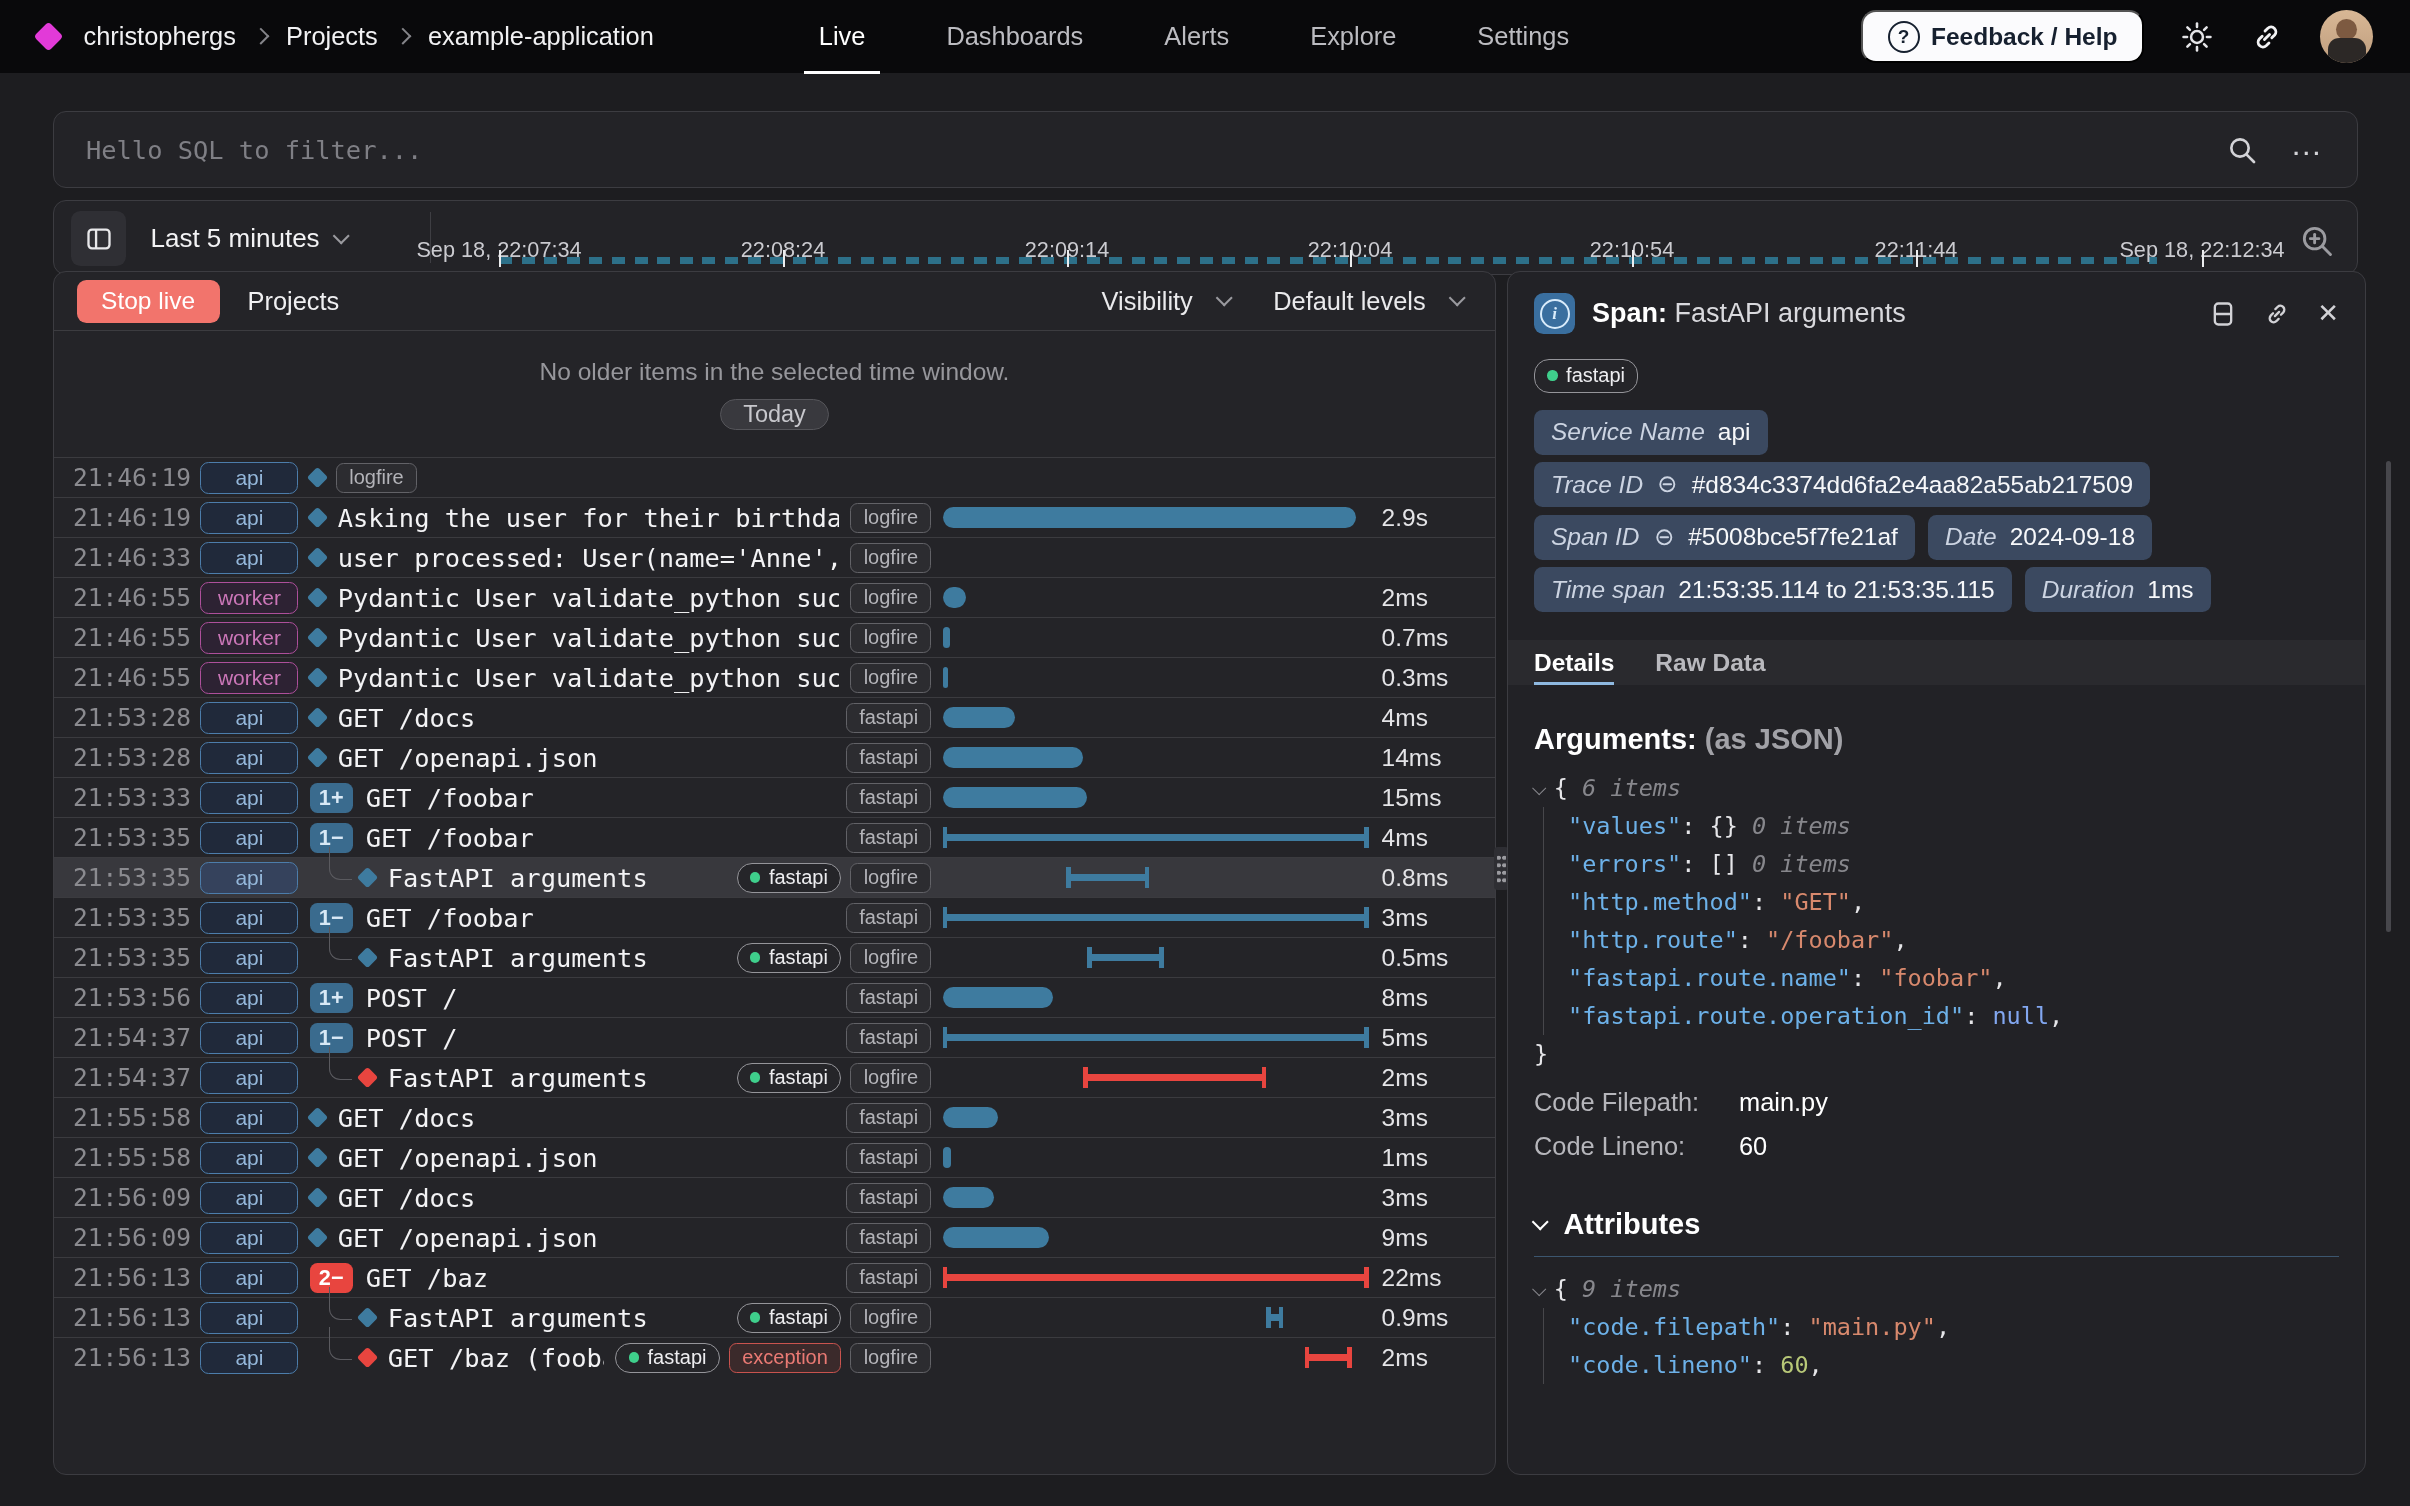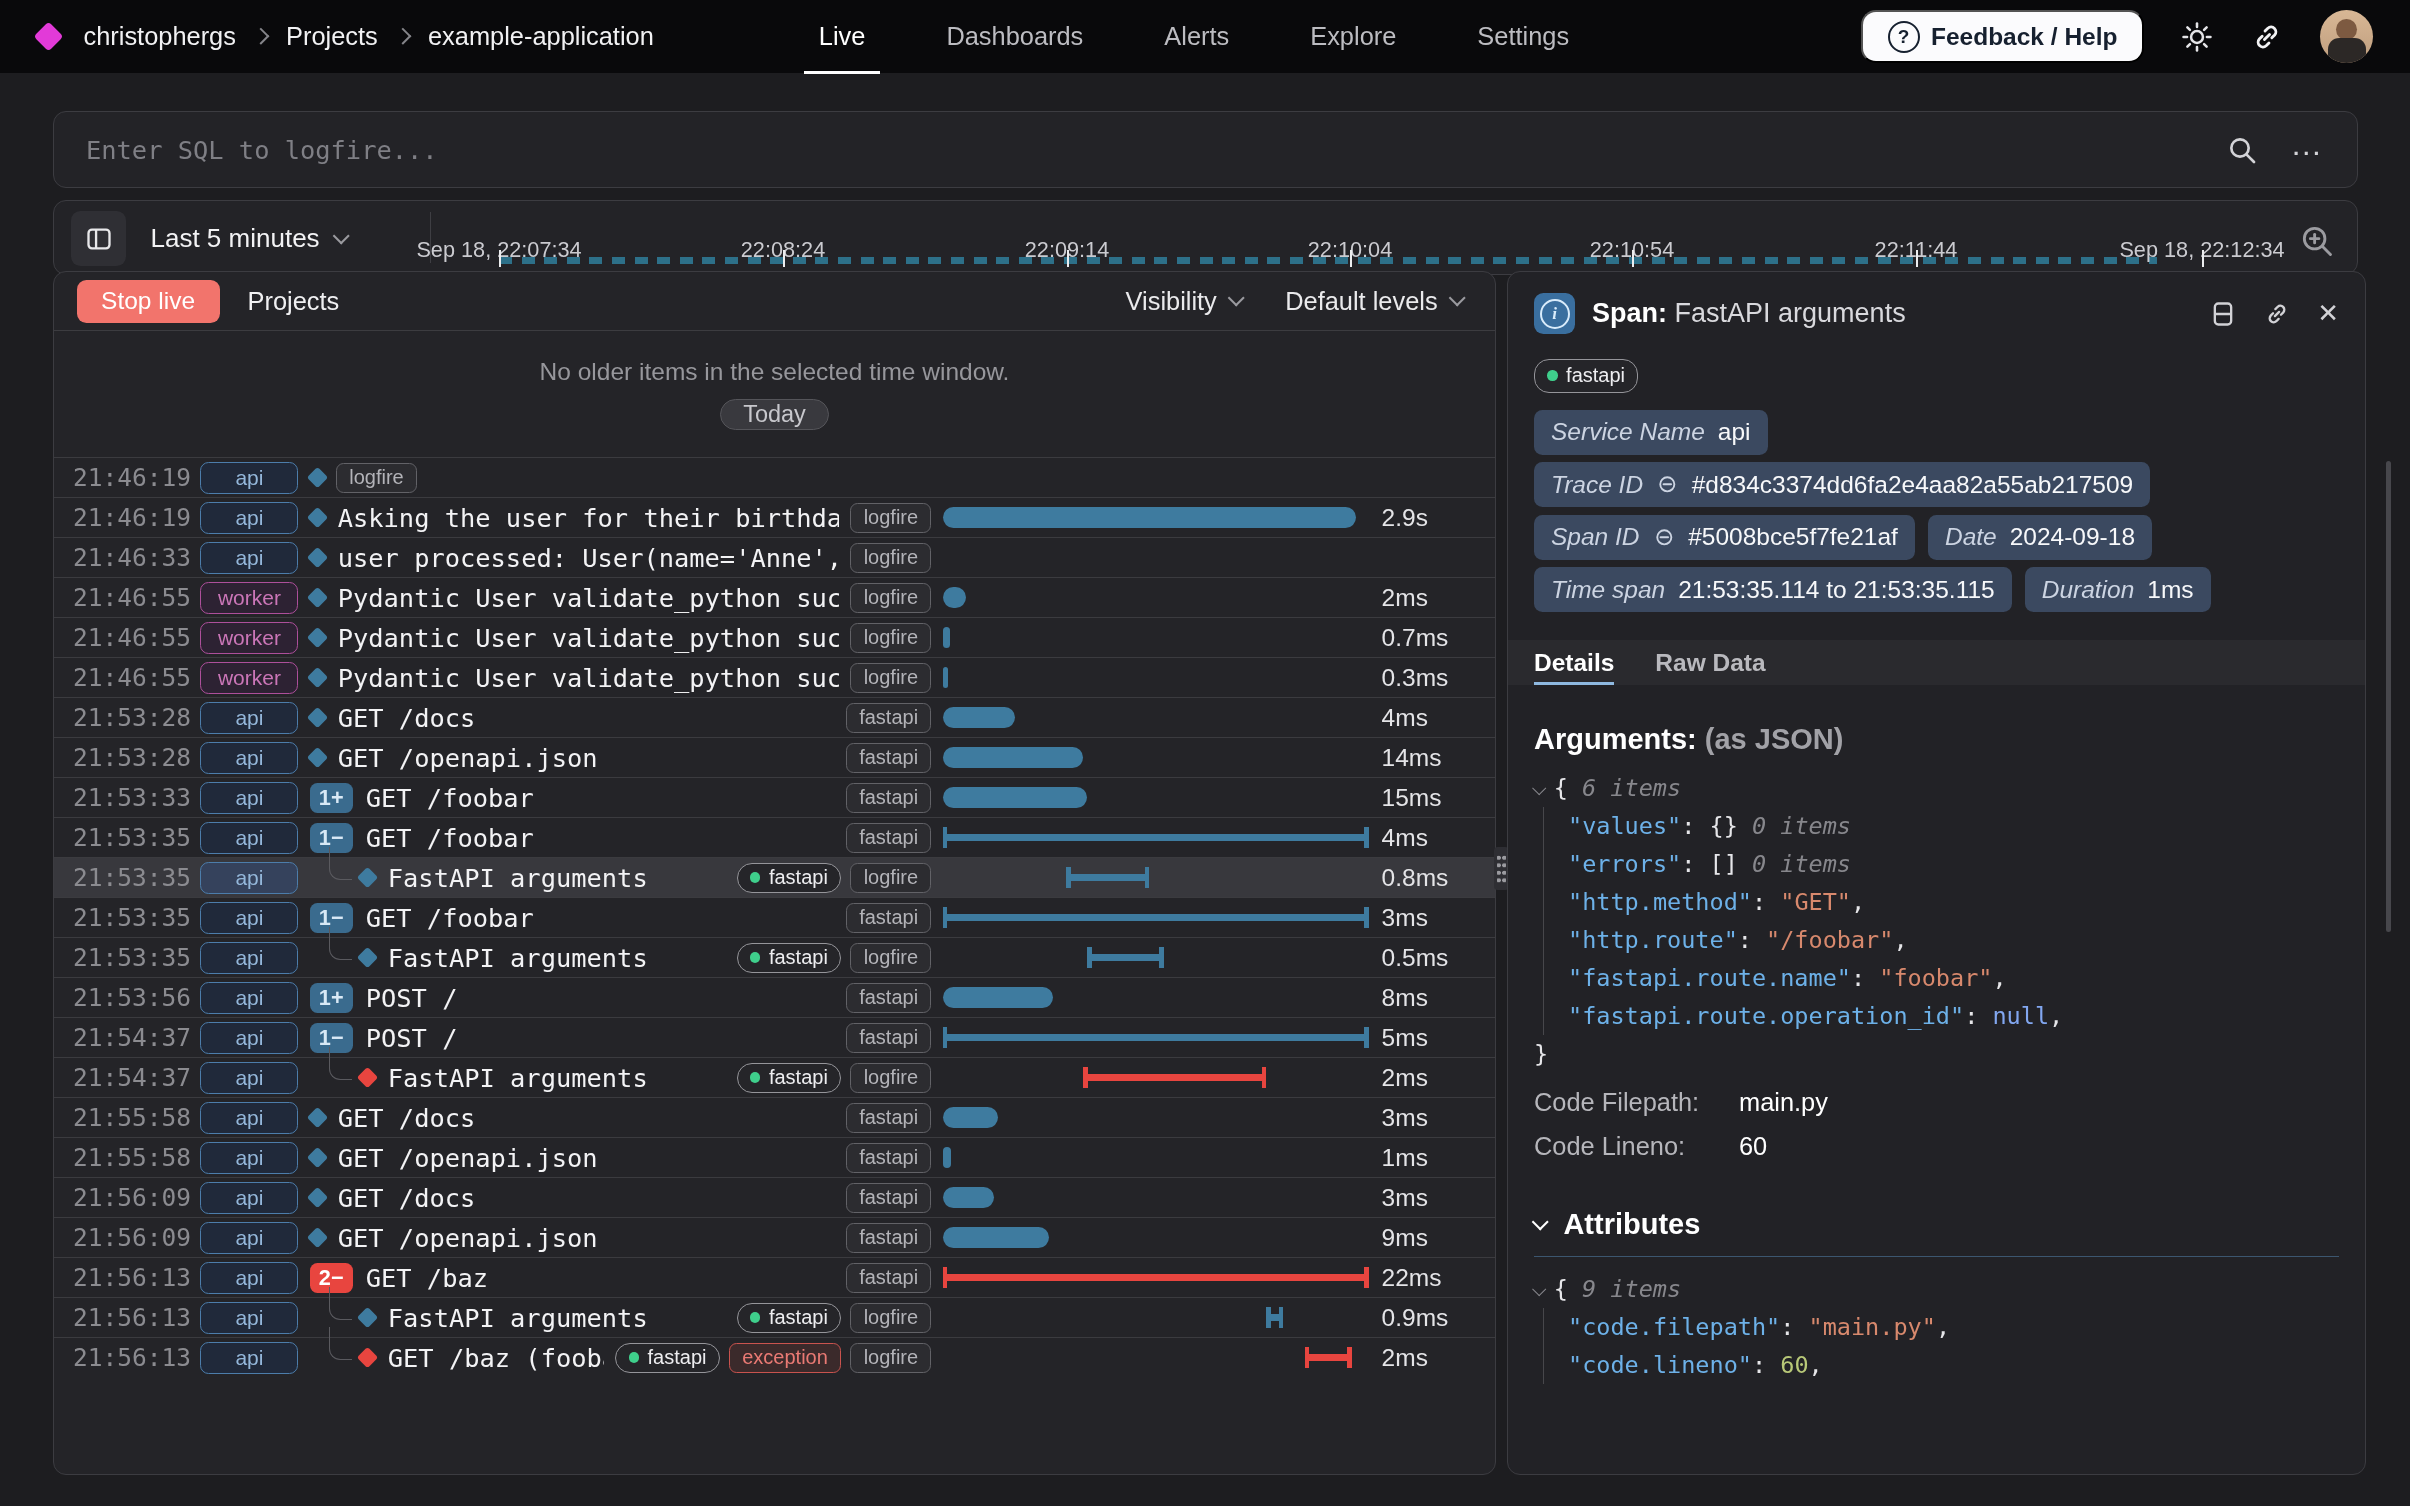--- a/index.html
+++ b/index.html
@@ -48,21 +48,21 @@
   .tl-tick{position:absolute;top:49px;width:1.9px;height:17px;background:#ecedef;}
   .tl-dashes{position:absolute;top:56px;height:6.6px;background:repeating-linear-gradient(90deg,#2d7089 0 13px,transparent 13px 22.6px);}
   .tb-zoom{position:absolute;right:21px;top:21px;color:#9b9ba0;}
 
   
   .listcard{left:53px;top:271px;width:1443px;bottom:32px;overflow:hidden;background:#242428;}
   .list-header{height:58px;display:flex;align-items:center;padding:0 22.6px;border-bottom:0.9px solid #3c3c40;}
   .stop-live{background:#f2746c;color:#ffffff;font-size:24.5px;border-radius:9.4px;height:43px;padding:0 24.5px;
              display:flex;align-items:center;border:none;}
   .connected{font-size:25.4px;color:#f0f0f2;margin-left:28px;}
-  .list-dd{display:flex;align-items:center;gap:13px;font-size:25.4px;color:#eaeaec;}
+  .list-dd{display:flex;align-items:center;gap:25px;font-size:25.4px;color:#eaeaec;}
   .list-header .right{margin-left:auto;display:flex;gap:43px;margin-right:9.4px;}
   .list-empty{height:126px;display:flex;flex-direction:column;align-items:center;justify-content:center;gap:13px;}
   .no-older{font-size:24.5px;color:#97979c;}
   .today-btn{background:#39393e;border:0.9px solid #55555a;color:#c7c7cc;font-size:23.5px;border-radius:21px;
              height:31px;padding:0 22.6px;display:flex;align-items:center;}
 
   .row{display:flex;align-items:center;height:40px;border-top:0.9px solid #3b3b3f;padding:0 9.4px 0 19px;box-sizing:border-box;}
   .row.selected{background:#38383d;}
   .ts{flex:0 0 90px;font-size:24.5px;color:#8b8b90;}
   .svc{flex:0 0 98px;margin-left:9.4px;height:32px;border-radius:8.5px;display:flex;align-items:center;justify-content:center;font-size:21px;box-sizing:border-box;}
@@ -191,21 +191,21 @@
           <path d="M10.2 13.8 L13.8 10.2"></path>
           <path d="M8.6 11.4 L6.6 13.4 a3.4 3.4 0 0 0 4.8 4.8 L13.4 16.2"></path>
           <path d="M15.4 12.6 L17.4 10.6 a3.4 3.4 0 0 0 -4.8 -4.8 L10.6 7.8"></path>
         </svg>
       </span>
       <span class="avatar"></span>
     </div>
   </header>
 
   <div class="card filtercard">
-    <span class="sql-ph mono">Enter SQL to logfire...</span>
+    <span class="sql-ph mono">Hello SQL to filter...</span>
     <div class="filter-icons">
       <span>
         <svg width="32" height="32" viewBox="0 0 24 24" fill="none" stroke="#d3d3d7" stroke-width="2" stroke-linecap="round">
           <circle cx="10.5" cy="10.5" r="6.5"></circle>
             <line x1="15.5" y1="15.5" x2="21" y2="21"></line>
         </svg>
       </span>
       <span style="font-size:32px;letter-spacing:2.8px;line-height:0;margin-top:-11.3px;">…</span>
     </div>
   </div>

